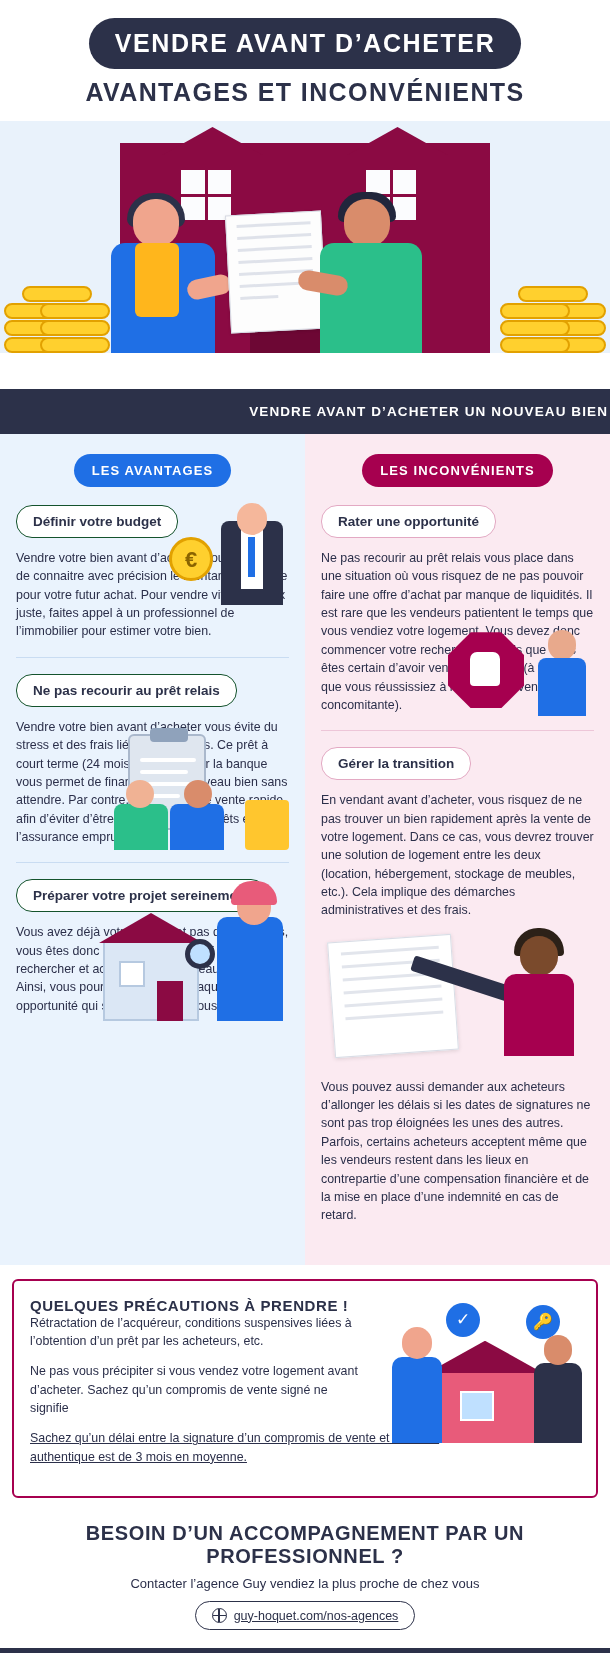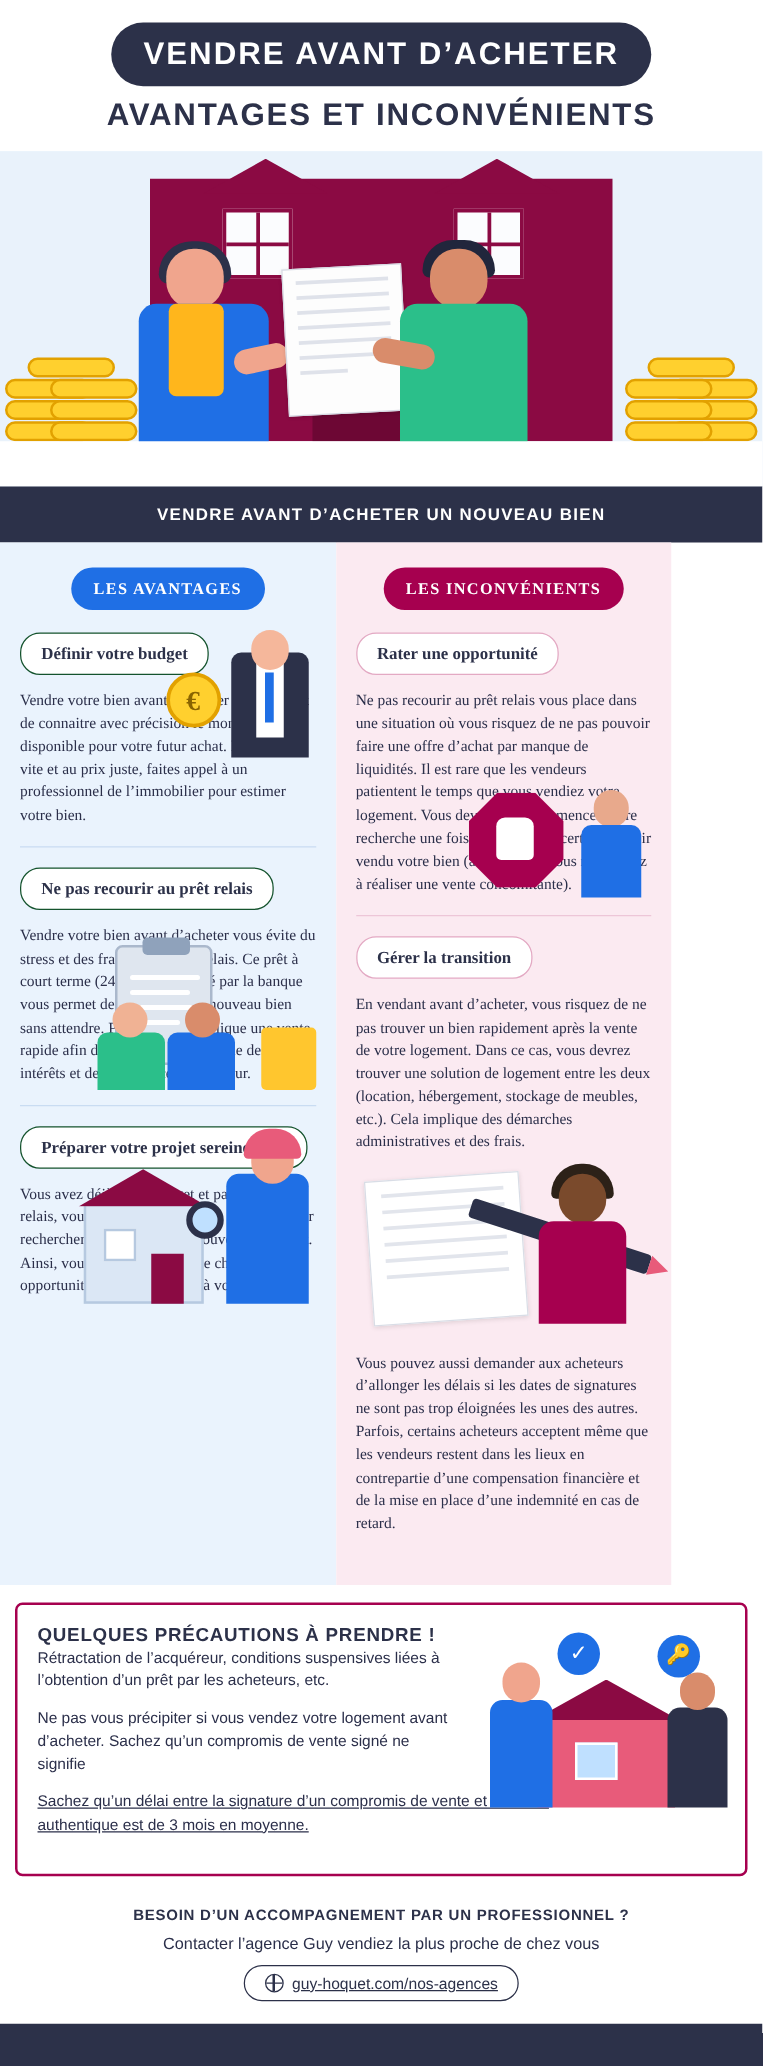--- a/index.html
+++ b/index.html
@@ -115,29 +115,29 @@
   .paper i {
     display: block; height: 3px; background: #dfe2ea;
     margin: 9px 10px 0 10px;
   }
   .paper i.short { width: 40%; }
 
   
   .darkbar {
     background: #2c3149;
     color: #ffffff;
-    text-align: center;
+    text-align: right;
     font-size: 13.5px;
     font-weight: bold;
     letter-spacing: 1.1px;
-    padding: 15px 14px;
-  }
-
-  
-  .cols { display: flex; width: 537px; font-family: Liberation Serif, serif; }
+    padding: 15px 2px;
+  }
+
+  
+  .cols { display: flex; width: 610px; }
   .col { width: 305px; padding: 20px 16px 24px 16px; }
   .col.adv { background: #eaf3fd; }
   .col.inc { background: #fbeaf1; }
 
   .col-badge {
     display: block;
     margin: 0 auto 18px auto;
     color: #fff;
     font-size: 13px;
     font-weight: bold;
@@ -286,21 +286,21 @@
     background:#1f6fe5; color:#fff; text-align:center; line-height:34px; font-size:17px;
   }
   .prec-ill .badge-key {
     position:absolute; right:28px; top:2px; width:34px; height:34px; border-radius:50%;
     background:#1f6fe5; color:#fff; text-align:center; line-height:34px; font-size:16px;
   }
 
   
   .cta { text-align: center; padding: 14px 20px 18px 20px; background:#ffffff; }
   .cta h4 {
-    font-size: 12px; font-weight: bold; letter-spacing: .6px;
+    font-size: 20px; font-weight: bold; letter-spacing: .6px;
     color: #2c3149; margin-bottom: 8px;
   }
   .cta p { font-size: 13px; color: #2b2f4a; margin-bottom: 10px; }
   .url-pill {
     display: inline-flex; align-items: center; gap: 7px;
     border: 1px solid #2c3149; border-radius: 16px;
     padding: 6px 16px; font-size: 12.5px; color: #2c3149;
   }
   .globe {
     width: 15px; height: 15px; border-radius: 50%;

